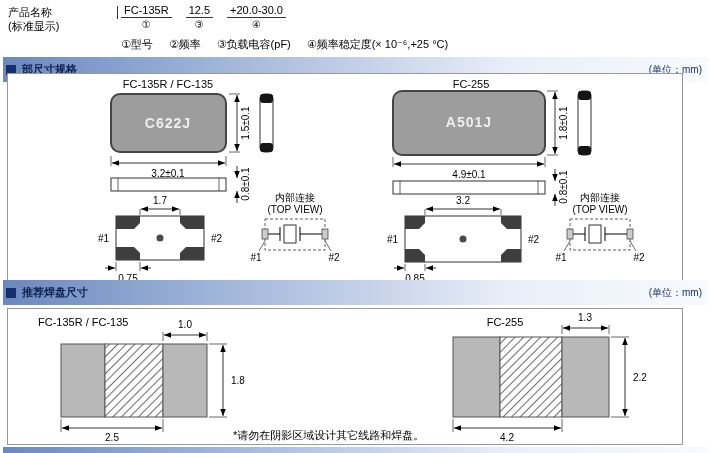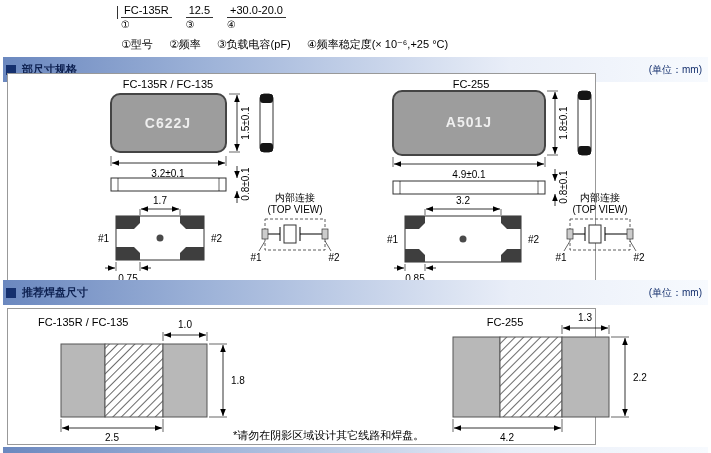--- a/index.html
+++ b/index.html
@@ -8,37 +8,37 @@
     width:711px; height:453px;
     font-family:"Liberation Sans","DejaVu Sans",sans-serif;
     color:#000;
   }
   .page { position:relative; width:711px; height:453px; background:#fff; overflow:hidden; }
 
   
   .prod-label { position:absolute; left:8px; top:5px; font-size:11px; line-height:14px; }
   .fields-sep { position:absolute; left:117px; top:6px; width:1px; height:13px; background:#333; }
   .fields { position:absolute; left:121px; top:4px; display:flex; gap:14px; }
-  .field { text-align:left; }
+  .field { text-align:center; }
   .field .val { font-size:11px; border-bottom:1px solid #333; padding:0 3px 1px; white-space:nowrap; }
   .field .mark { font-size:10px; margin-top:1px; }
   .legend { position:absolute; left:121px; top:37px; display:flex; gap:16px; font-size:11px; white-space:nowrap;justify-content:space-between; }
 
   
   .section-bar {
     position:absolute; left:3px; right:3px; height:25px;
     background:linear-gradient(to right,#6b88bf 0%, #9fb4d9 30%, #e9eef8 72%, #f7fafe 100%);
     display:flex; align-items:center;
   }
   .bullet { width:10px; height:10px; background:#15306e; margin:0 6px 0 3px; flex:none; }
   .bar-title { font-size:11px; font-weight:bold; color:#0d2050; }
   .bar-unit { margin-left:auto; font-size:10px; color:#15306e; padding-right:6px;text-align:center; }
 
   
-  .content-box { position:absolute; left:7px; width:589px; border:1px solid #999; background:#fff; }
+  .content-box { position:absolute; left:7px; width:676px; border:1px solid #999; background:#fff; }
   .box1 { top:73px; height:213px; }
   .box2 { top:308px; height:137px; }
 
   
   svg text { font-family:"Liberation Sans","DejaVu Sans",sans-serif; font-size:10px; fill:#000; }
   svg text.title-text { font-size:11px; }
   svg text.marking { font-size:14px; font-weight:bold; fill:#efefef; letter-spacing:1px; }
   svg text.note-text { font-size:11px; }
   .outline { fill:#fff; stroke:#333; stroke-width:1; }
   .dimline { stroke:#000; stroke-width:0.8; fill:none; }
@@ -50,32 +50,36 @@
   .hatchrect { stroke:#555; stroke-width:1; }
   .dashbox { fill:none; stroke:#333; stroke-width:0.8; stroke-dasharray:3 2; }
   .lead { stroke:#000; stroke-width:1; fill:none; }
   .term { fill:#ccc; stroke:#333; stroke-width:0.7; }
 </style>
 </head>
 <body>
 
 <div class="page">
 
+  <div class="prod-label">
+    <div>产品名称</div>
+    <div>(标准显示)</div>
+  </div>
   <div class="fields-sep"></div>
   <div class="fields">
     <div class="field">
       <div class="val">FC-135R</div>
       <div class="mark">①</div>
     </div>
     <div class="field">
       <div class="val">12.5</div>
       <div class="mark">③</div>
     </div>
     <div class="field">
-      <div class="val">+30.0-20.0</div>
+      <div class="val">+20.0-30.0</div>
       <div class="mark">④</div>
     </div>
   </div>
   <div class="legend">
     <span>①型号</span>
     <span>②频率</span>
     <span>③负载电容(pF)</span>
     <span>④频率稳定度(× 10⁻⁶,+25 °C)</span>
   </div>
 

